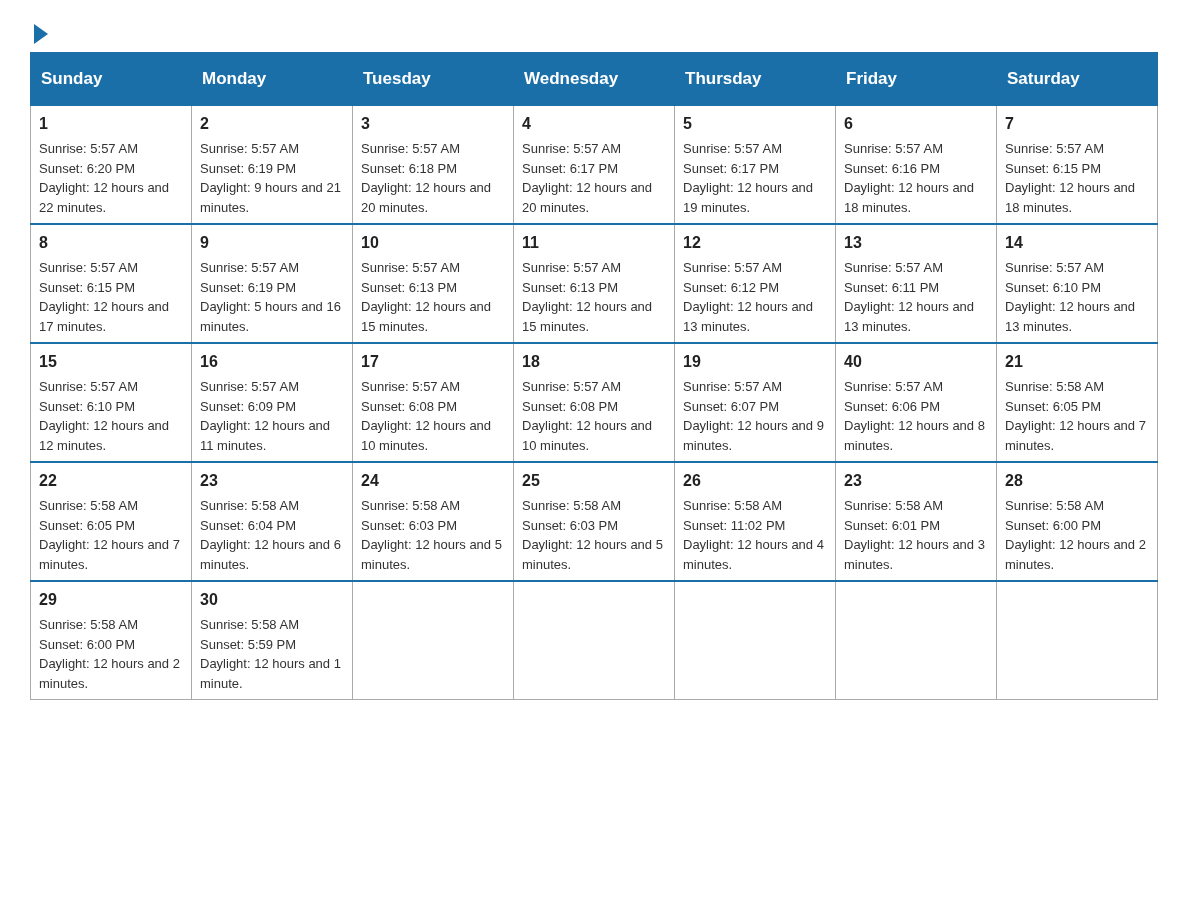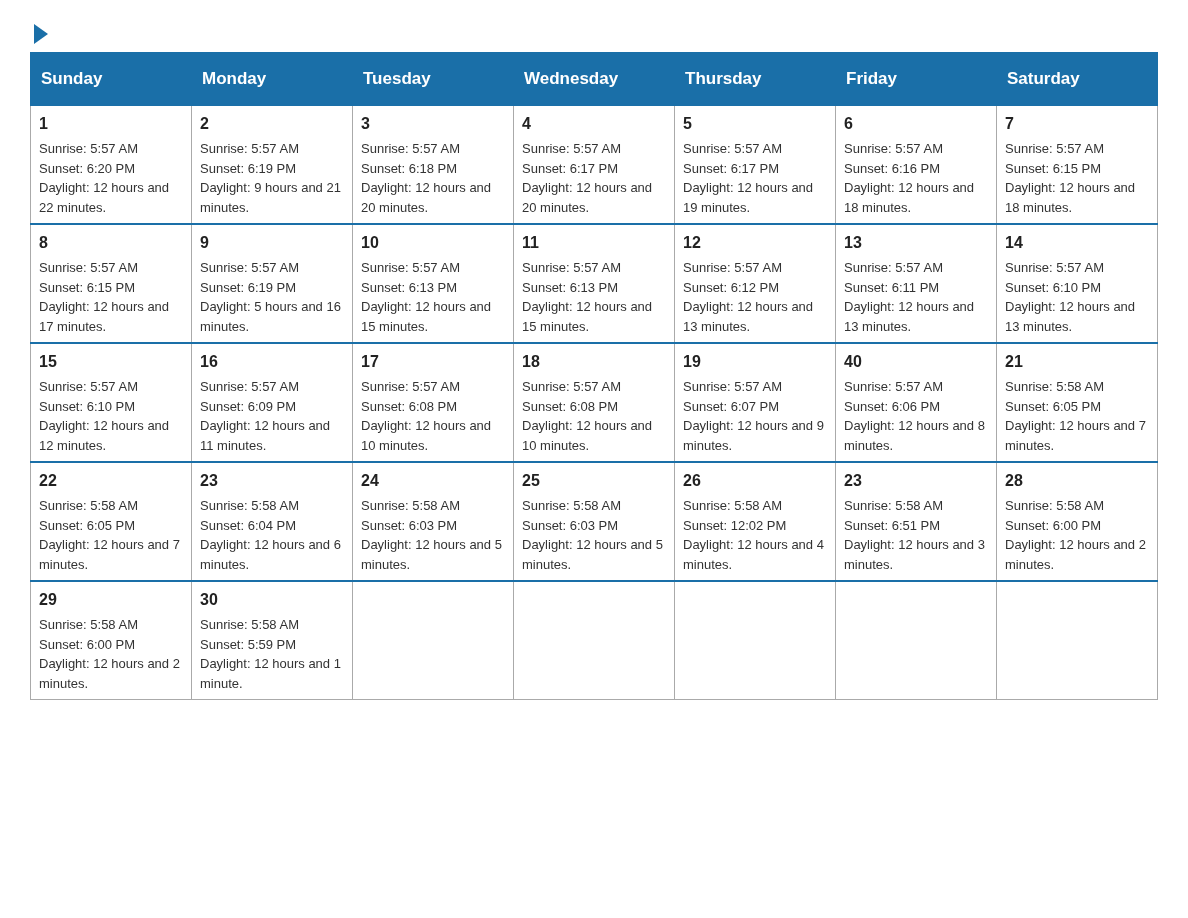--- a/index.html
+++ b/index.html
@@ -235,25 +235,25 @@
         <td><span class="day-number">24</span>
 <span class="day-info">Sunrise: 5:58 AM</span><br>
 <span class="day-info">Sunset: 6:03 PM</span><br>
 <span class="day-info">Daylight: 12 hours and 5 minutes.</span></td>
         <td><span class="day-number">25</span>
 <span class="day-info">Sunrise: 5:58 AM</span><br>
 <span class="day-info">Sunset: 6:03 PM</span><br>
 <span class="day-info">Daylight: 12 hours and 5 minutes.</span></td>
         <td><span class="day-number">26</span>
 <span class="day-info">Sunrise: 5:58 AM</span><br>
-<span class="day-info">Sunset: 12:02 PM</span><br>
+<span class="day-info">Sunset: 11:02 PM</span><br>
 <span class="day-info">Daylight: 12 hours and 4 minutes.</span></td>
         <td><span class="day-number">23</span>
 <span class="day-info">Sunrise: 5:58 AM</span><br>
-<span class="day-info">Sunset: 6:51 PM</span><br>
+<span class="day-info">Sunset: 6:01 PM</span><br>
 <span class="day-info">Daylight: 12 hours and 3 minutes.</span></td>
         <td><span class="day-number">28</span>
 <span class="day-info">Sunrise: 5:58 AM</span><br>
 <span class="day-info">Sunset: 6:00 PM</span><br>
 <span class="day-info">Daylight: 12 hours and 2 minutes.</span></td>
       </tr>
       <tr>
         <td><span class="day-number">29</span>
 <span class="day-info">Sunrise: 5:58 AM</span><br>
 <span class="day-info">Sunset: 6:00 PM</span><br>

